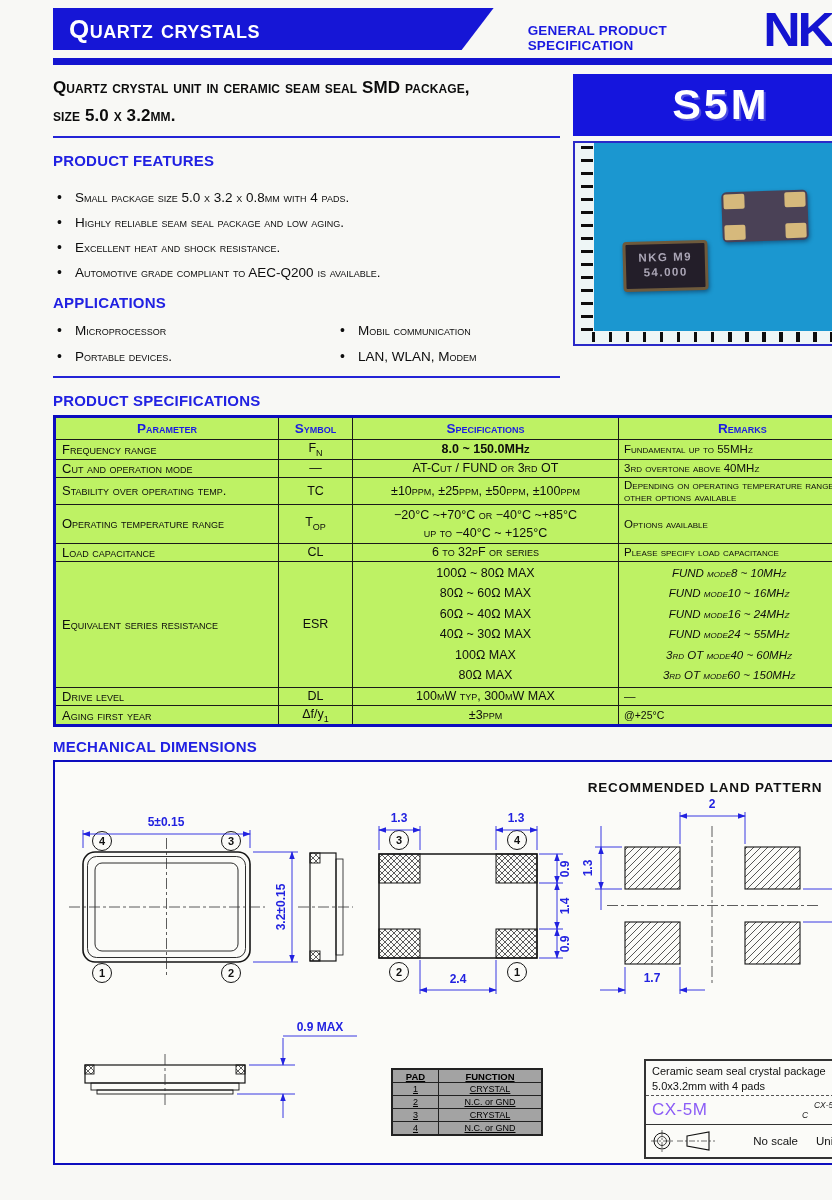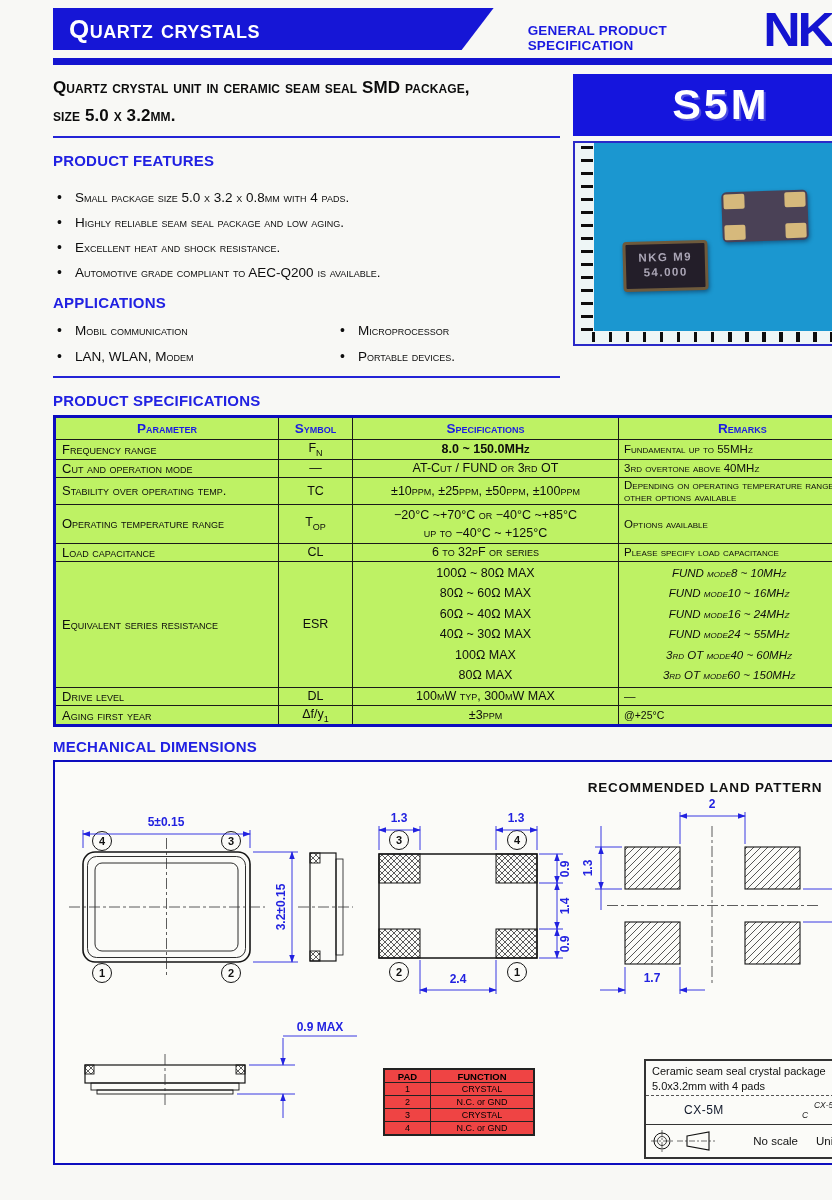--- a/index.html
+++ b/index.html
@@ -64,31 +64,31 @@
   .esr-spec div { line-height:20.5px; }
   .esr-rem div { display:flex; justify-content:center; line-height:20.5px; padding-right:26px;font-style:italic; }
 
   
   .mech-box { position:relative; margin:5px 8px 0 8px; height:401px; border:2px solid #0d0dbe; background:#fbfbf8; }
   .mech-svg { position:absolute; left:0; top:0; }
   .dim-t { fill:#2222e0; font-weight:bold; font-size:12px; font-family:"Liberation Sans",sans-serif; }
   .num-t { fill:#111; font-weight:bold; font-size:11px; font-family:"Liberation Sans",sans-serif; }
   .lp-title { fill:#111; font-weight:bold; font-size:13.5px; letter-spacing:0.8px; font-family:"Liberation Sans",sans-serif; }
 
-  .pad-tbl { position:absolute; left:328px; top:306px; border-collapse:collapse; border:2px solid #222; background:#ef4444; }
+  .pad-tbl { position:absolute; left:336px; top:306px; border-collapse:collapse; border:2px solid #222; background:#a3a3a3;text-decoration:underline; }
   .pad-tbl th, .pad-tbl td { border:1px solid #222; text-align:center; padding:0; height:12px; }
   .pad-tbl th { font-size:9.5px; }
   .pad-tbl td { font-size:9px; }
   .pad-c { width:45px; } .func-c { width:102px; }
 
   .tblock { position:absolute; left:589px; top:297px; width:227px; height:100px; border:2px solid #333;
             box-sizing:border-box; background:#fbfbf8; display:flex; flex-direction:column; }
   .tb-desc { padding:3px 6px 2px 6px; font-size:11px; line-height:1.32; color:#111; border-bottom:1px dashed #555; }
   .tb-mid { display:flex; justify-content:space-between; align-items:center; padding:0 5px 0 6px; border-bottom:1px solid #333; height:28px; }
-  .tb-part { font-size:12px; color:#0f172a; letter-spacing:0.5px;margin-left:32px; }
+  .tb-part { font-size:17px; color:#8b5cf6; letter-spacing:0.5px; }
   .tb-meta { width:62px; font-size:8.5px; color:#222; text-align:right; line-height:1.25;font-style:italic; }
   .tb-meta .rev-row { display:flex; justify-content:space-between; }
   .tb-bot { display:flex; align-items:center; flex:1; padding:0 7px 0 5px; gap:8px; }
   .tb-scale { margin-left:auto; font-size:11.5px; color:#111; }
   .tb-unit { font-size:11.5px; color:#111; margin-left:10px; }
 </style>
 </head>
 <body>
 
 <div class="page">
@@ -118,30 +118,30 @@
         <li>
             <span>Excellent heat and shock resistance.</span>
           </li>
         <li>
             <span>Automotive grade compliant to AEC-Q200 is available.</span>
           </li>
       </ul>
       <div class="section-h">APPLICATIONS</div>
       <div class="apps-grid sc">
         <div class="app">
+            <span>Microprocessor</span>
+          </div>
+        <div class="app">
             <span>Mobil communication</span>
           </div>
         <div class="app">
-            <span>Microprocessor</span>
+            <span>Portable devices.</span>
           </div>
         <div class="app">
             <span>LAN, WLAN, Modem</span>
-          </div>
-        <div class="app">
-            <span>Portable devices.</span>
           </div>
       </div>
       <hr class="hr-blue" style="margin-top:12px">
     </div>
 
     <div class="right-col">
       <div class="model-banner">S5M</div>
       <div class="photo">
         <div class="ruler-left"></div>
         <div class="ruler-bottom"></div>

